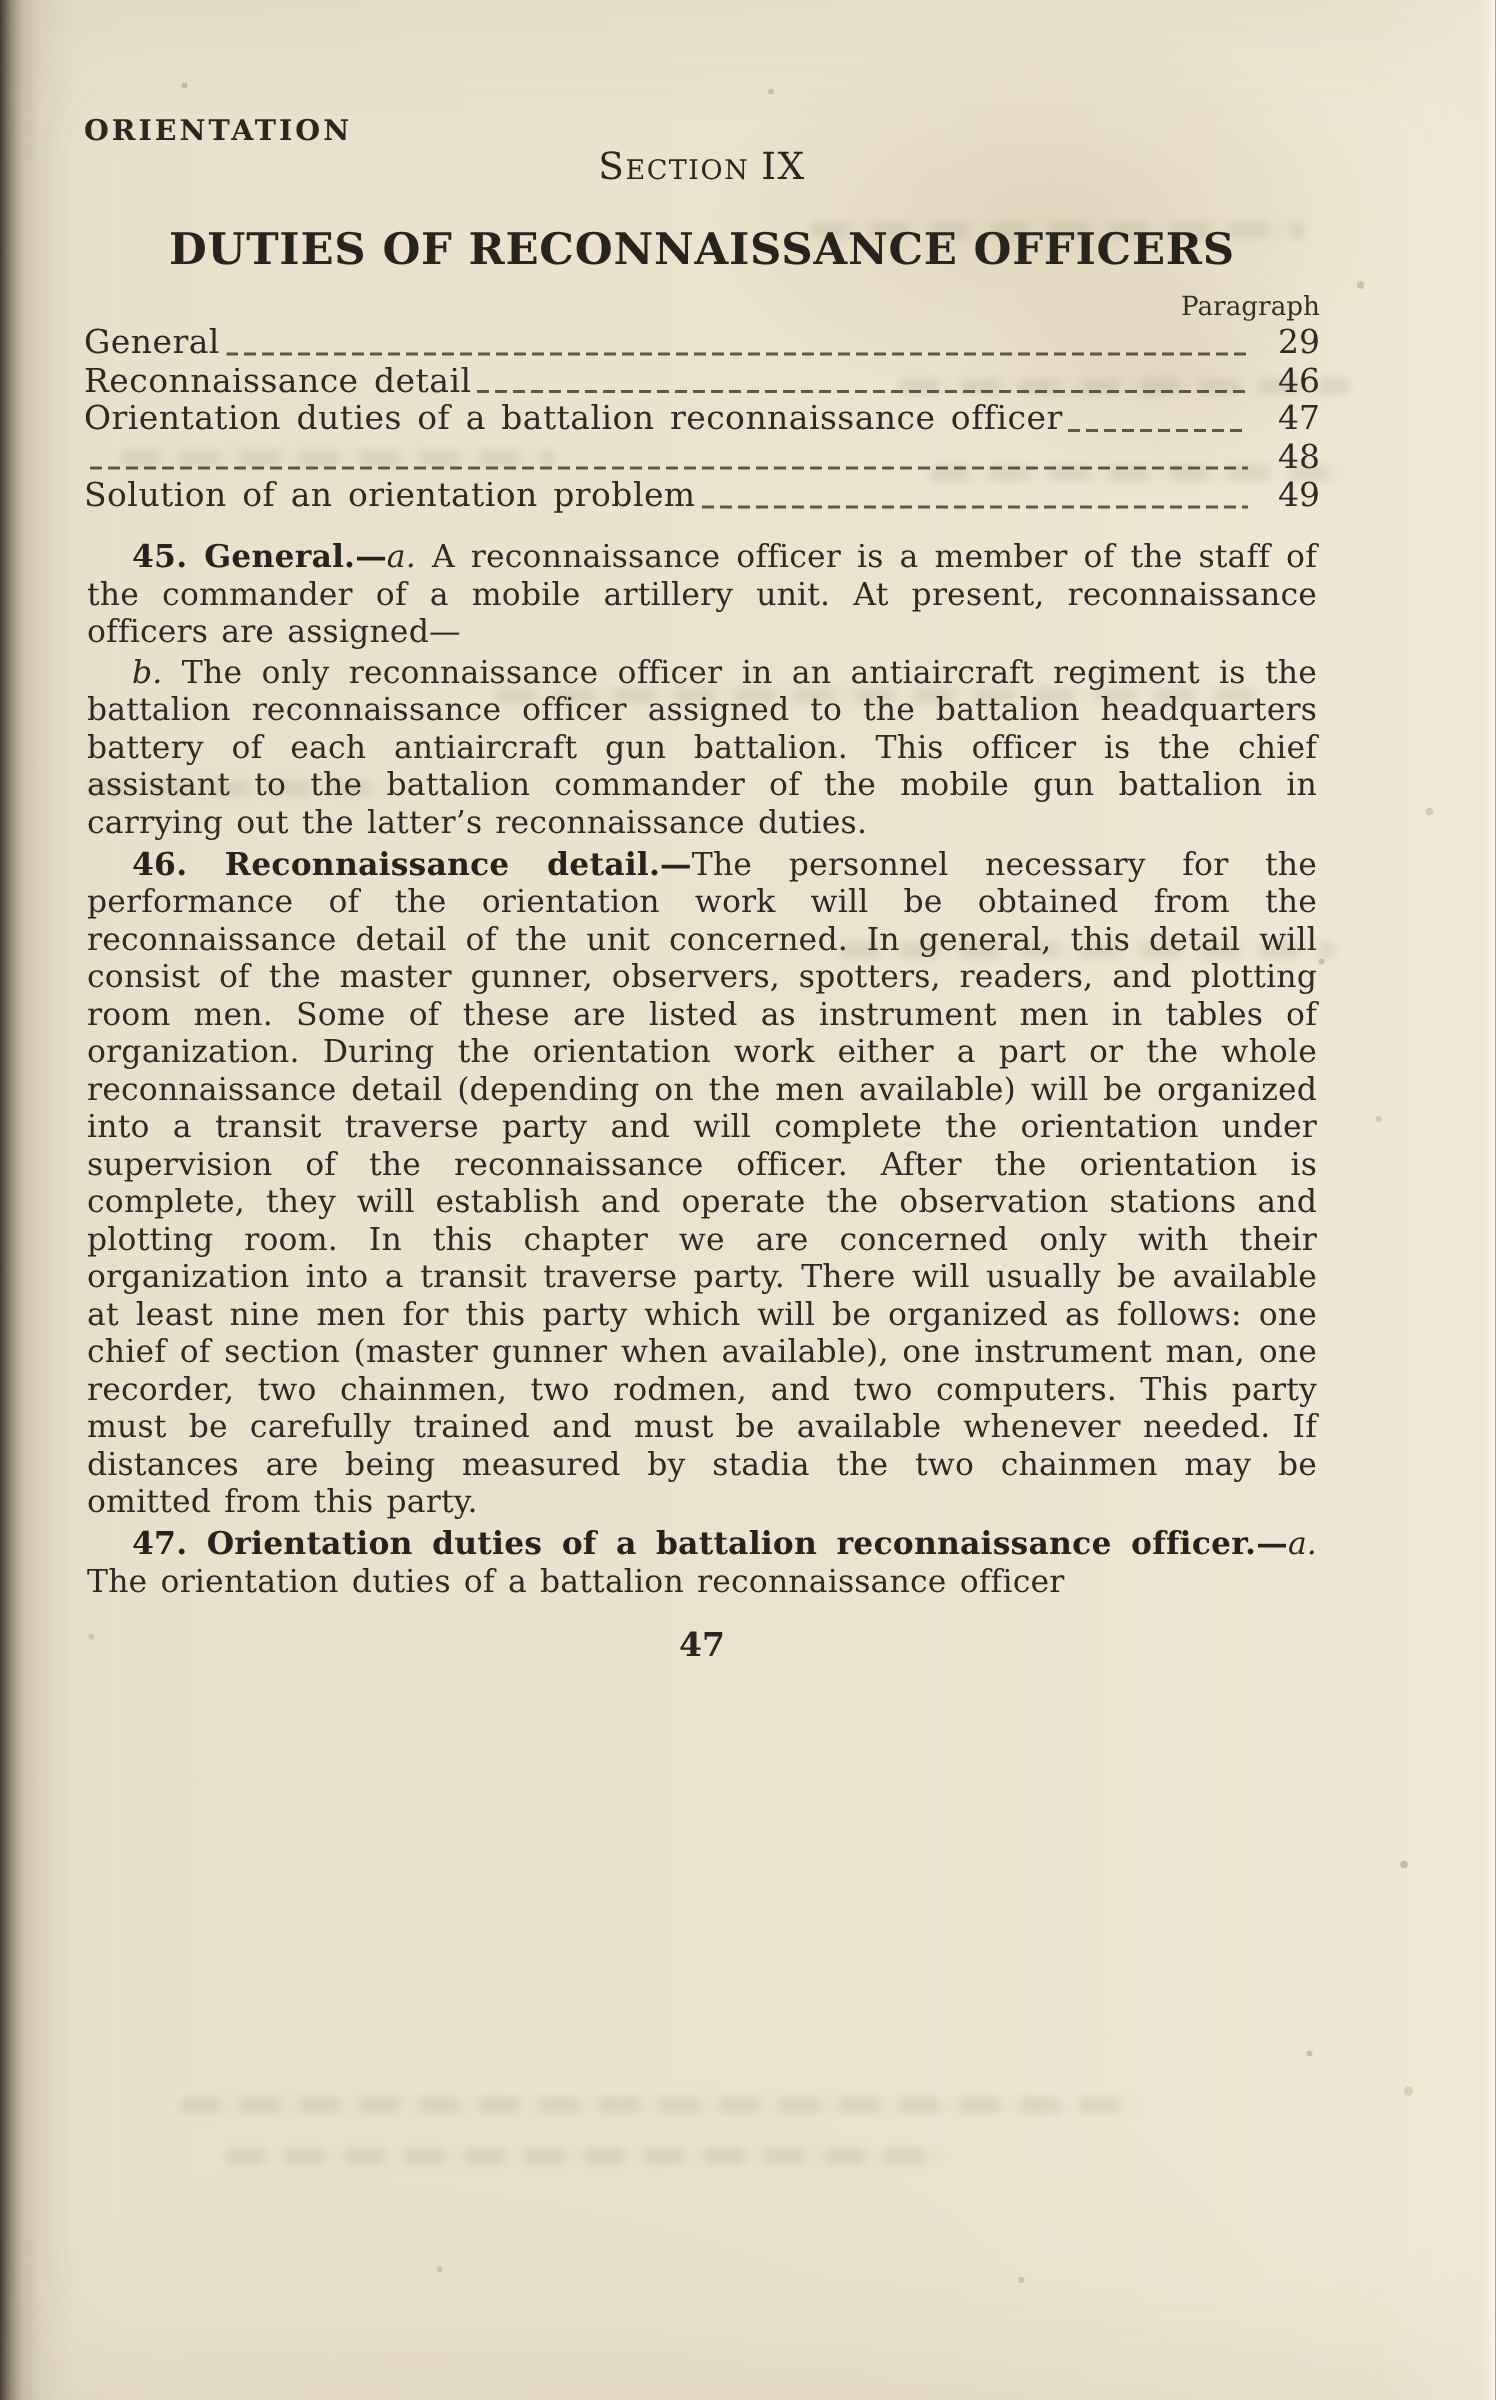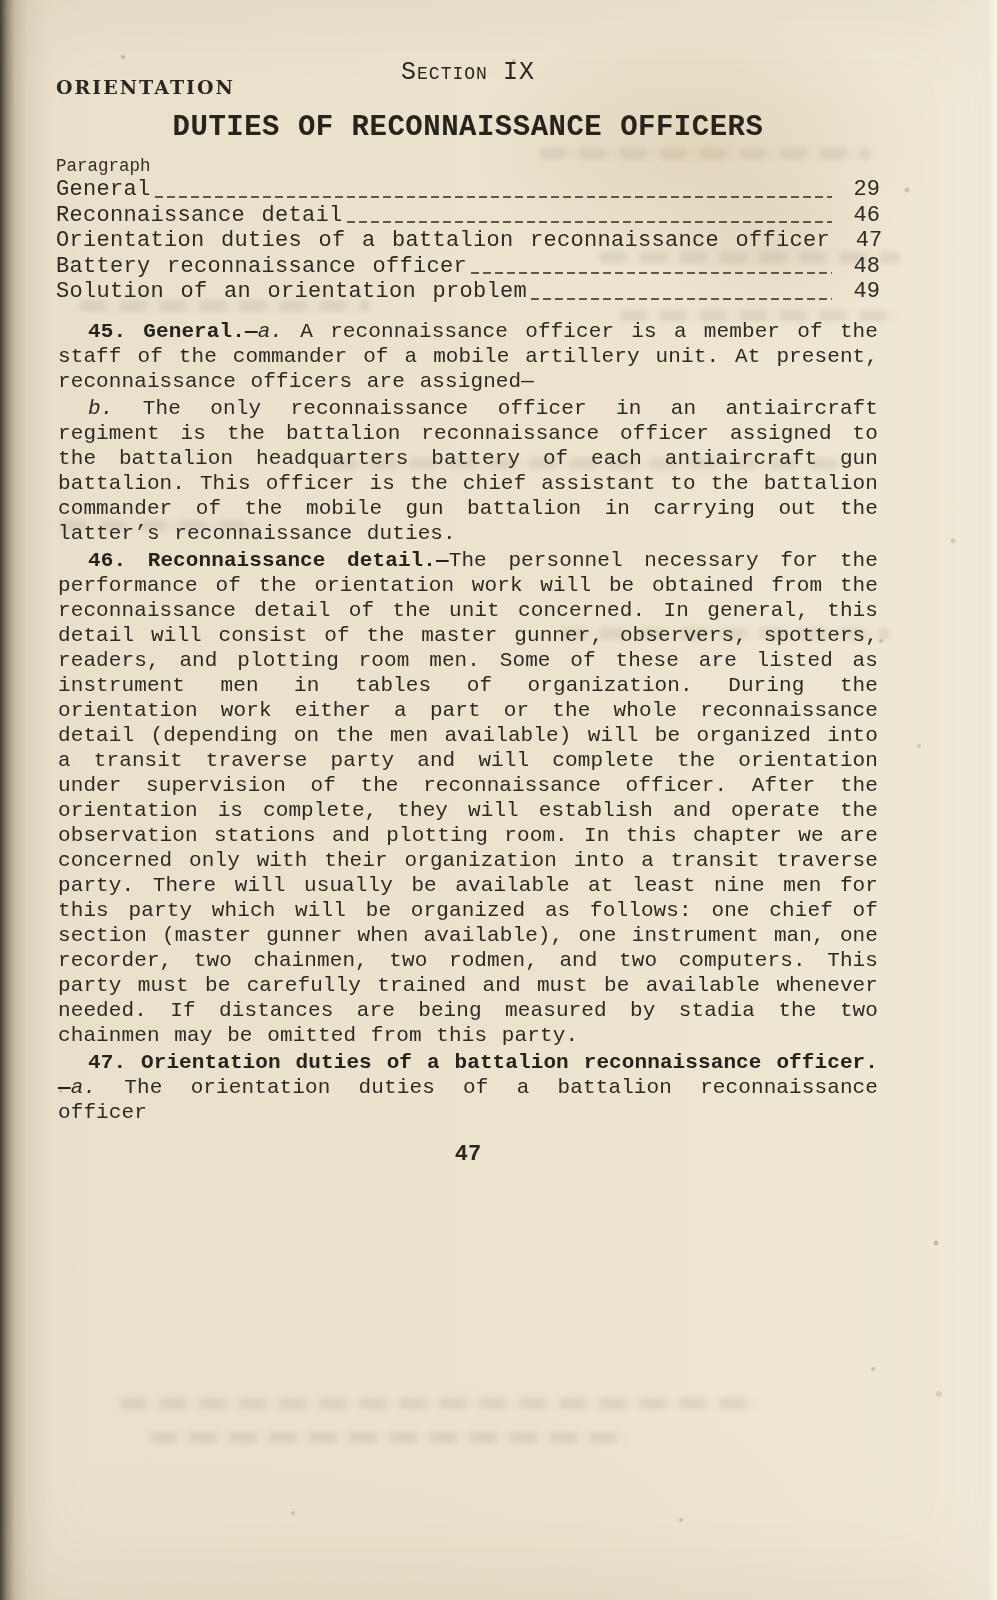--- a/index.html
+++ b/index.html
@@ -72,22 +72,21 @@
     top: 76px; left: 56px; width: 824px;
     text-align: left;
     font-size: 19px; font-weight: 700; letter-spacing: 2px;
     z-index: 1;
     color: #2b2720;
   }
 
   .content {
     position: relative;
     z-index: 1;
-    padding: 54px 117px 0 56px;
-    font-family: Liberation Mono, monospace;
+    padding: 92px 117px 0 56px;
   }
 
   .section-heading {
     text-align: center;
     font-size: 25px;
     margin-top: 4px;
     color: #2b2720;
   }
   .section-heading .sc { font-variant: small-caps; letter-spacing: 1px; }
   .section-heading .numeral { letter-spacing: 1px; }
@@ -96,21 +95,21 @@
     margin: 24px 0 0;
     text-align: center;
     font-size: 29px;
     font-weight: 700;
     letter-spacing: 0.5px;
     color: #27231d;
   }
 
   .para-label {
     margin-top: 12px;
-    text-align: left;
+    text-align: right;
     font-size: 17.5px;
     color: #332e26;
   }
 
   .toc { margin-top: 1px; }
   .toc-row {
     display: flex;
     align-items: center;
     font-size: 22px;
     line-height: 25.5px;
@@ -190,21 +189,20 @@
         <span class="toc-title">Reconnaissance detail</span>
         <span class="leader"></span>
         <span class="toc-num">46</span>
       </div>
       <div class="toc-row">
         <span class="toc-title">Orientation duties of a battalion reconnaissance officer</span>
         <span class="leader"></span>
         <span class="toc-num">47</span>
       </div>
       <div class="toc-row">
-        <span class="toc-title">Battery reconnaissance officer</span>
         <span class="leader"></span>
         <span class="toc-num">48</span>
       </div>
       <div class="toc-row">
         <span class="toc-title">Solution of an orientation problem</span>
         <span class="leader"></span>
         <span class="toc-num">49</span>
       </div>
     </div>
 

